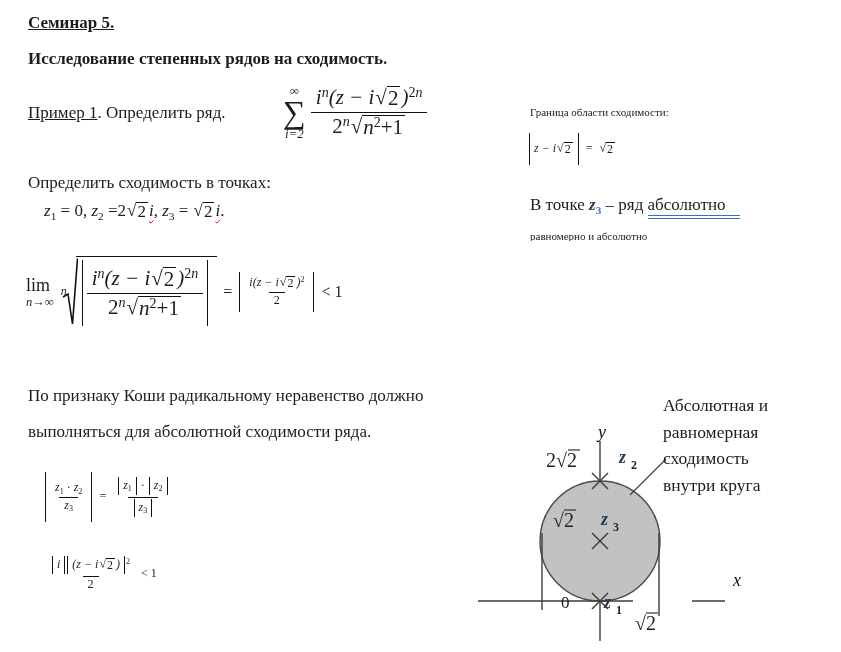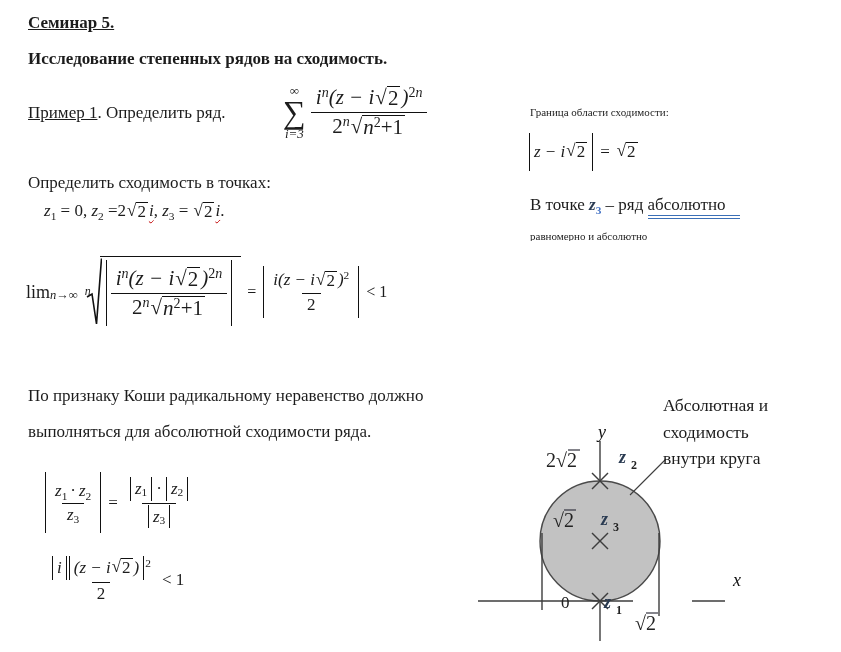--- a/index.html
+++ b/index.html
@@ -15,34 +15,34 @@
   .up { font-style:normal; }
   .math { font-style:italic; line-height:1.15; }
   .row { display:flex; align-items:center; }
   .rowi { display:inline-flex; align-items:center; }
   .sup { font-size:67%; position:relative; top:-0.52em; }
   .sub { font-size:67%; position:relative; top:0.33em; }
   .frac { display:inline-flex; flex-direction:column; align-items:stretch; text-align:center; vertical-align:middle; }
   .frac .num { padding:0 5px 2px; }
   .frac .den { padding:1px 5px 0; border-top:1.3px solid #111; }
   .f16 { font-size:21px; }
-  .f17 { font-size:17px;align-items:center; }
+  .f17 { font-size:12px;align-items:center; }
   .bars { display:inline-flex; align-items:center; border-left:1.3px solid #111; border-right:1.3px solid #111; padding-left:4px; padding-right:4px; margin:0 1px; }
   .pv2 { padding-top:2px; padding-bottom:2px; }
   .pv4 { padding-top:4px; padding-bottom:4px; }
   .pv6 { padding-top:6px; padding-bottom:6px; }
   .pv9 { padding-top:9px; padding-bottom:9px; }
   .sq { display:inline-flex; align-items:flex-start; margin:0 1px; white-space:nowrap; }
   .sq .s { font-style:normal; line-height:1.05; }
   .sq .c { border-top:1.1px solid #111; line-height:1.1; padding:0 2px 0 1px; }
   .sigma { display:inline-flex; flex-direction:column; align-items:center; margin-right:5px; font-style:normal; line-height:1; }
   .sg-top { font-size:13px; }
   .sg-mid { font-size:32px; line-height:0.95; }
   .sg-bot { font-size:13px; font-style:italic; }
-  .lim { display:inline-flex; flex-direction:row; align-items:flex-end; margin-right:7px; line-height:1; }
+  .lim { display:inline-flex; flex-direction:column; align-items:flex-start; margin-right:7px; line-height:1; }
   .lim-t { font-size:18px; font-style:normal; }
   .lim-b { font-size:12.5px; margin-top:2px; }
   .ridx { font-size:12px; margin-right:-5px; position:relative; top:0px; z-index:2; }
   .radicand { border-top:1.5px solid #111; display:inline-flex; align-items:center; padding:3px 8px 2px 5px; margin-left:-2px; }
   .mx { margin:0 6px; font-style:normal; }
   .mdot { margin:0 3px; font-style:normal; }
   .sp-err { text-decoration:underline wavy #C00000; text-decoration-thickness:1px; text-underline-offset:3px; text-decoration-skip-ink:none; }
   .gr-err { border-bottom:4px double #3B6FB6; padding-right:14px; padding-bottom:1px; }
   .zmark .zl { font-style:italic; color:#2A3B52; font-weight:bold; }
   .zmark .zsub { font-size:67%; position:relative; top:0.33em; font-weight:bold; }
@@ -61,21 +61,21 @@
 <div class="ap t17 ul" style="left:28px; top:13px;font-weight:bold;">Семинар 5.</div>
 
 <div class="ap t17 bold" style="left:28px; top:49px;">Исследование степенных рядов на сходимость.</div>
 
 <div class="ap t17" style="left:28px; top:103px;"><span class="ul">Пример 1</span><span>. Определить ряд.</span></div>
 
 <div class="ap math rowi" style="left:283px; top:84px;">
   <span class="sigma">
     <span class="sg-top">∞</span>
     <span class="sg-mid">∑</span>
-    <span class="sg-bot">i=3</span>
+    <span class="sg-bot">i=2</span>
   </span>
   <span class="frac f16">
     <span class="num"><span>i</span><span class="sup">n</span><span>(z − i</span><span class="sq">
           <span class="s">√</span>
           <span class="c up">2</span>
         </span><span>)</span><span class="sup"><span class="up">2</span><span>n</span></span></span>
     <span class="den"><span class="up">2</span><span class="sup">n</span><span class="sq">
           <span class="s">√</span>
           <span class="c"><span>n</span><span class="sup up">2</span><span class="up">+1</span></span>
         </span></span>
@@ -223,15 +223,16 @@
   <text x="631" y="469" class="dsub" fill="#4472C4">2</text>
   <text x="601" y="525" class="dz">z</text>
   <text x="613" y="531" class="dsub" fill="#C07840">3</text>
   <text x="604" y="608" class="dz">z</text>
   <text x="616" y="614" class="dsub" fill="#4472C4">1</text>
   <text x="561" y="608" font-size="17" fill="#222">0</text>
 </svg>
 
 <div class="ap note" style="left:663px; top:392px;">
   <div>Абсолютная и</div>
+  <div>равномерная</div>
   <div>сходимость</div>
   <div>внутри круга</div>
 </div>
 
 </body></html>

